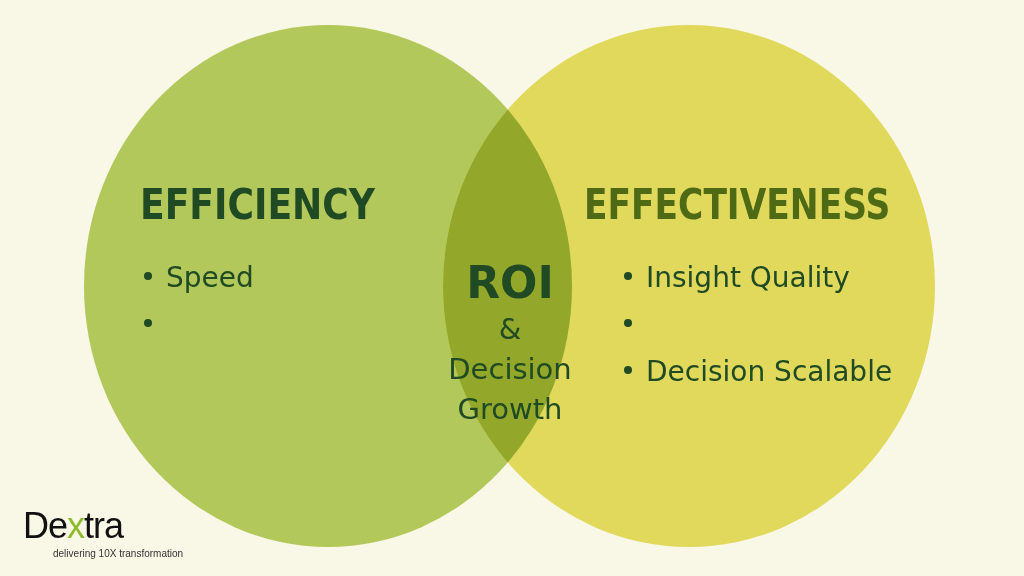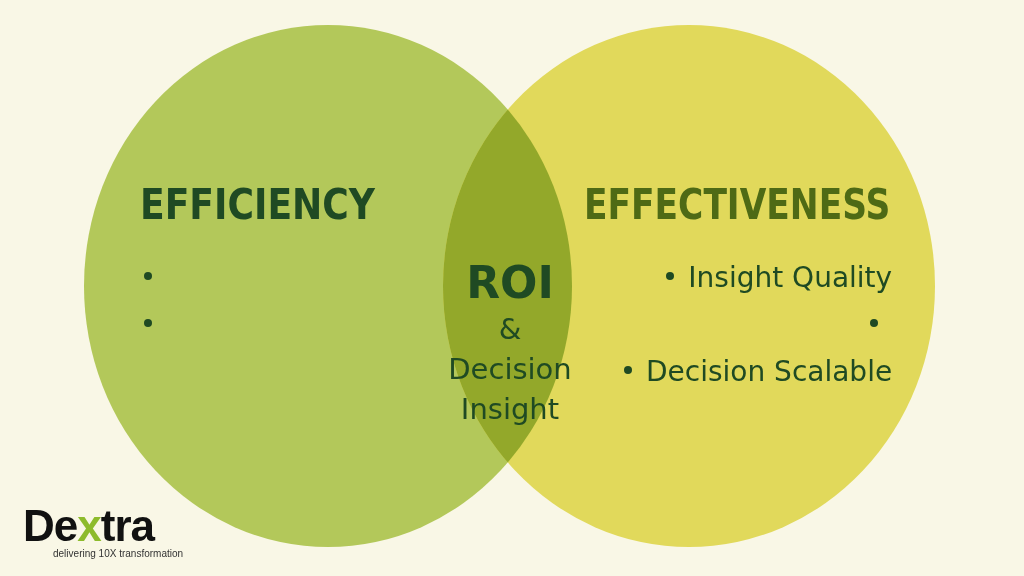--- a/index.html
+++ b/index.html
@@ -8,59 +8,59 @@
   #c-left { left:84px; top:25px; width:488px; height:522px; background:#b3c85a; }
   #c-right { left:443px; top:25px; width:492px; height:522px; background:#e1d95b; }
   svg.overlap { position:absolute; left:0; top:0; width:1024px; height:576px; }
   .title { position:absolute; font-weight:bold; font-family:"DejaVu Sans", sans-serif; letter-spacing:0px; transform:scaleX(0.86); transform-origin:left top; }
   #t-left { left:140px; top:180px; font-size:42px; color:#1f4a23; }
   #t-right { left:584px; top:180px; font-size:42px; color:#4e6a15; transform:scaleX(0.82); }
   ul.bullets { position:absolute; margin:0; padding:0; list-style:none; font-size:28px; color:#1f4a23; }
   ul.bullets li { height:47px; line-height:47px; white-space:nowrap; }
   ul.bullets li .dot { display:inline-block; width:8px; height:8px; border-radius:50%; background:#1f4a23; vertical-align:middle; margin-right:14px; position:relative; top:-3px; }
   #b-left { left:144px; top:254px; }
-  #b-right { left:624px; top:254px;text-align:right; }
+  #b-right { left:624px; top:254px; }
   .center { position:absolute; left:430px; top:246px; width:160px; text-align:center; color:#1f4a23; }
   #roi { font-size:44px; font-weight:bold; line-height:52px;margin-top:11px; }
   .center .sub { font-size:29px; line-height:40px; }
   #logo { position:absolute; left:23px; top:503px; }
-  #logo-word { font-size:44px; font-weight:bold; color:#111; letter-spacing:-1px; line-height:46px; font-family:"Liberation Sans", sans-serif; }
+  #logo-word { font-size:36px; font-weight:normal; color:#111; letter-spacing:-1px; line-height:46px; font-family:"Liberation Sans", sans-serif; }
   #logo-word .x { color:#8dbb2c; }
   #logo-tag { font-size:10px; color:#333; margin-left:30px; margin-top:-1px; font-family:"Liberation Sans", sans-serif; }
 </style>
 </head>
 <body>
 
 <div class="circle" id="c-left"></div>
 <div class="circle" id="c-right"></div>
 <svg class="overlap">
   <defs>
     <clipPath id="clipL">
         <ellipse cx="328" cy="286" rx="244" ry="261"></ellipse>
       </clipPath>
   </defs>
   <ellipse cx="689" cy="286" rx="246" ry="261" fill="#93a82a" clip-path="url(#clipL)"></ellipse>
 </svg>
 
 <div class="title" id="t-left">EFFICIENCY</div>
 <ul class="bullets" id="b-left">
-  <li><span class="dot"></span></li>
+  <li><span class="dot"></span><span>Speed</span></li>
   <li><span class="dot"></span></li>
 </ul>
 
 <div class="title" id="t-right">EFFECTIVENESS</div>
 <ul class="bullets" id="b-right">
   <li><span class="dot"></span><span>Insight Quality</span></li>
   <li><span class="dot"></span></li>
   <li><span class="dot"></span><span>Decision Scalable</span></li>
 </ul>
 
 <div class="center">
   <div id="roi">ROI</div>
   <div class="sub">&amp;</div>
   <div class="sub">Decision</div>
-  <div class="sub">Insight</div>
+  <div class="sub">Growth</div>
 </div>
 
 <div id="logo">
   <div id="logo-word"><span>De</span><span class="x">x</span><span>tra</span></div>
   <div id="logo-tag">delivering 10X transformation</div>
 </div>
 
 </body></html>

